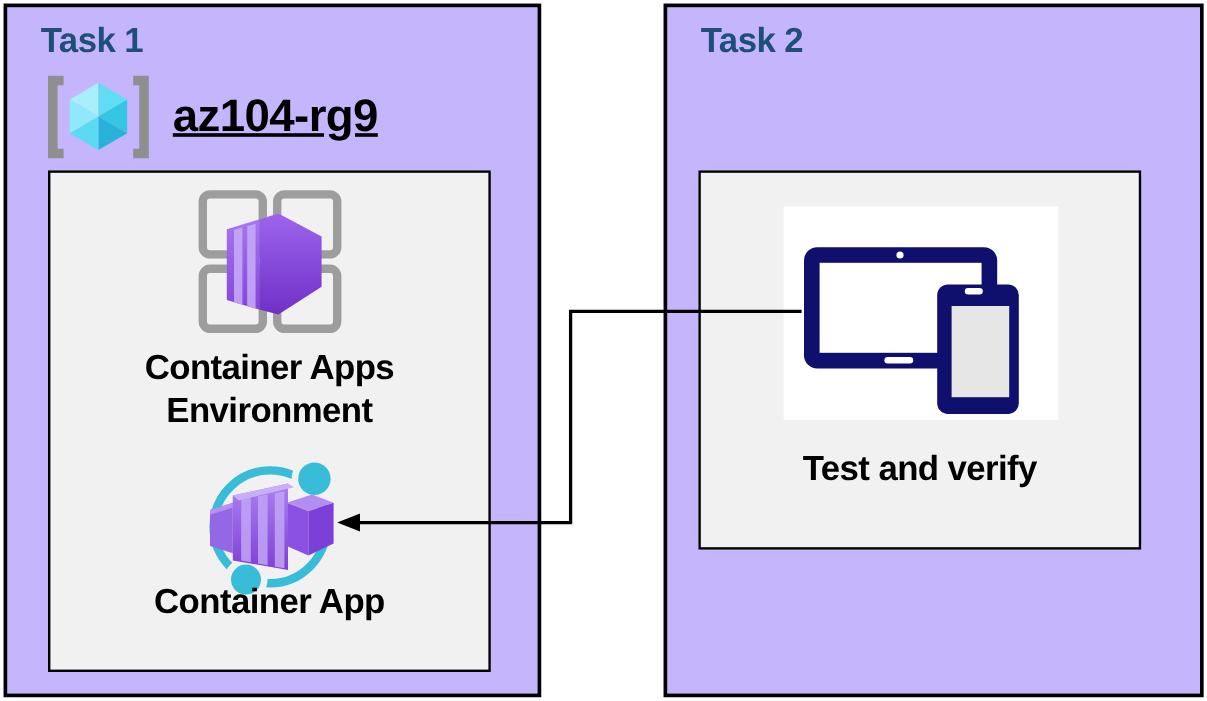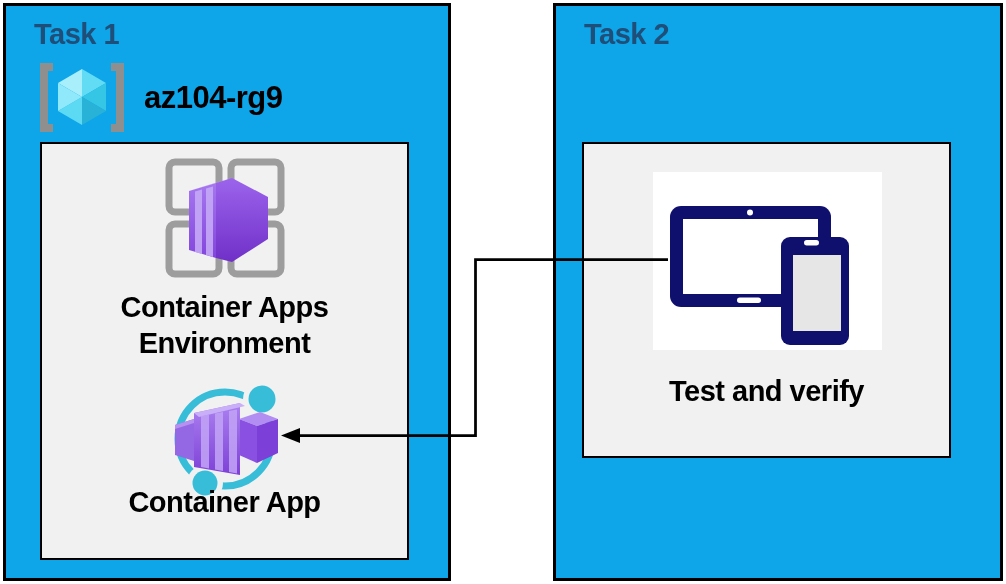--- a/index.html
+++ b/index.html
@@ -5,32 +5,32 @@
   html,body{margin:0;padding:0;background:#ffffff;}
   .canvas{
     position:relative;
     width:1006px;height:584px;
     background:#ffffff;
     font-family:"Liberation Sans","DejaVu Sans",sans-serif;
     overflow:hidden;
   }
   .task-box{
     position:absolute;top:3px;height:578px;
-    border:3px solid #000;background:#0ea5e9;box-sizing:border-box;
+    border:3px solid #000;background:#c4b5fd;box-sizing:border-box;
   }
   .task1{left:3px;width:448px;}
   .task2{left:553px;width:450px;}
   .task-title{
     position:absolute;top:12px;left:28px;margin:0;
     font-size:29px;font-weight:700;color:#1f4e79;letter-spacing:-0.5px;
   }
   .rg-row{position:absolute;top:57px;left:32px;display:flex;align-items:center;}
   .rg-icon{width:88px;height:69px;display:block;}
   .rg-name{
-    margin-left:18px;font-size:31px;font-weight:700;color:#000;letter-spacing:-0.5px;
+    margin-left:18px;font-size:38px;font-weight:700;color:#000;letter-spacing:-0.5px;text-decoration:underline;
   }
   .inner-box{
     position:absolute;background:#f1f1f2;border:2.5px solid #000;box-sizing:border-box;
   }
   .inner1{left:34px;top:136px;width:369px;height:418px;padding-left:29px;}
   .inner2{left:26px;top:136px;width:369px;height:316px;}
   .node-icon{position:absolute;left:50%;transform:translateX(-50%);}
   .env-icon{top:13px;width:122px;height:122px;}
   .app-icon{top:233px;width:130px;height:130px;}
   .node-label{

